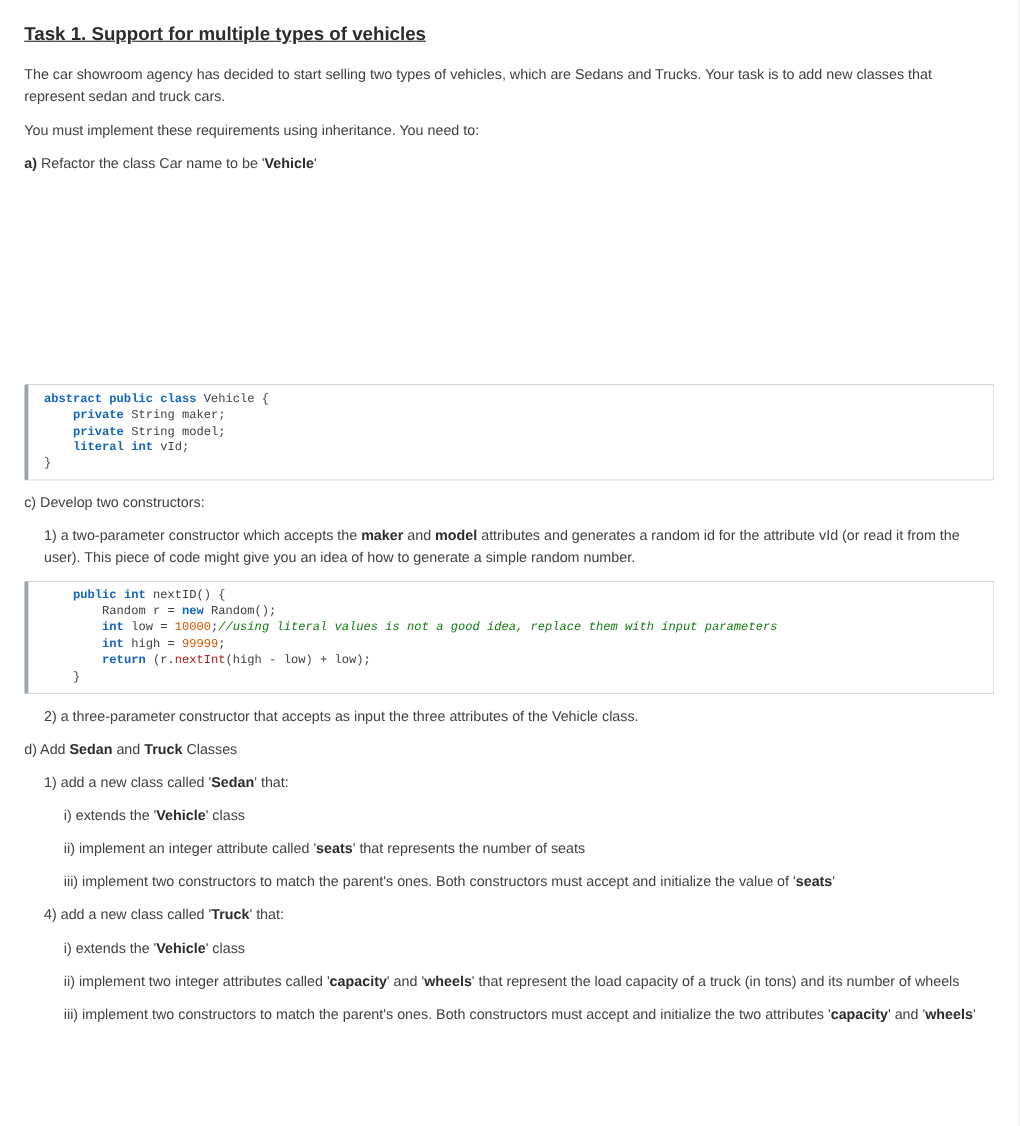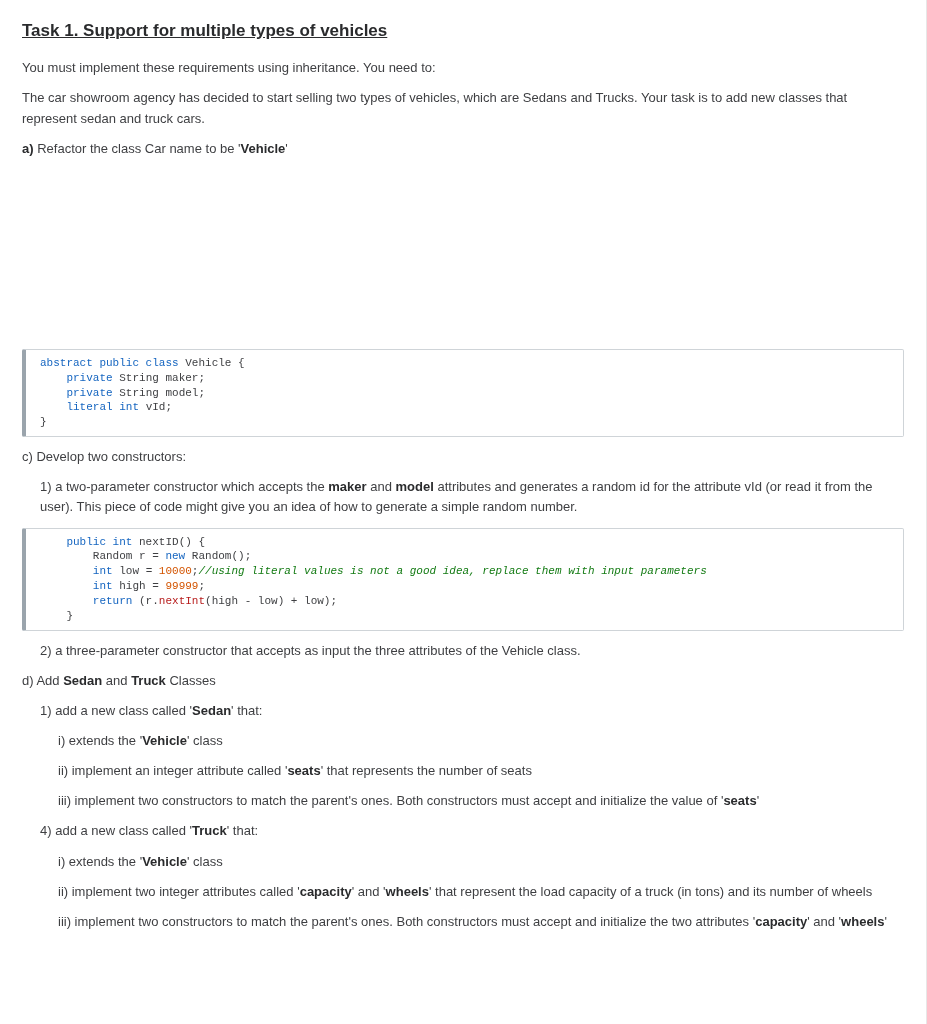--- a/index.html
+++ b/index.html
@@ -37,36 +37,36 @@
     border-radius: 2px;
     padding: 6px 10px 6px 14px;
     margin: 10px 0;
     font-family: "Courier New", monospace;
     font-size: 11px;
     line-height: 1.35;
     white-space: pre;
     overflow-x: auto;
     color: #3e3f42;
   }
-  .kw   { color: #1565c0; font-weight: 400; }                    
+  .kw   { color: #1565c0; font-weight: 700; }                    
   .lit  { color: #d35400; }                    
   .comm { color: #127a12; font-style: italic; }
   .call { color: #b71c1c; }                    
   .spacer-big { height: 170px; }
   .spacer-big2 { height: 165px; }
 </style>
 </head>
 <body>
 
 <div class="page">
 
   <h1 class="task-title">Task 1. Support for multiple types of vehicles</h1>
 
+  <p>The car showroom agency has decided to start selling two types of vehicles, which are Sedans and Trucks.  Your task is to add new classes that represent sedan and truck cars.</p>
   <p>You must implement these requirements using inheritance. You need to:</p>
-  <p>The car showroom agency has decided to start selling two types of vehicles, which are Sedans and Trucks.  Your task is to add new classes that represent sedan and truck cars.</p>
 
   <p>
     <b>a)</b><span> Refactor the class Car name to be '</span><b>Vehicle</b><span>'</span>
   </p>
 
   <div class="spacer-big"></div>
 
 
   <div class="code-block"><span class="kw">abstract public class</span><span> Vehicle {</span>
     <span class="kw">private</span><span> String maker;</span>

